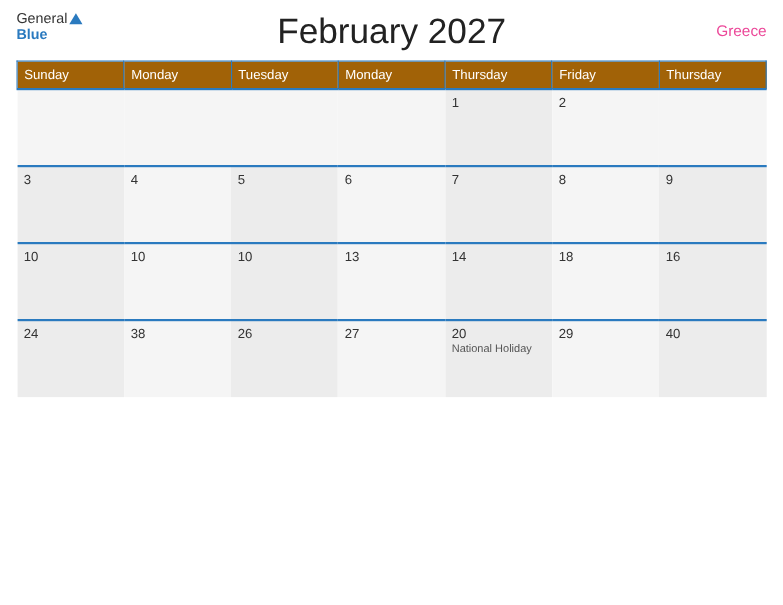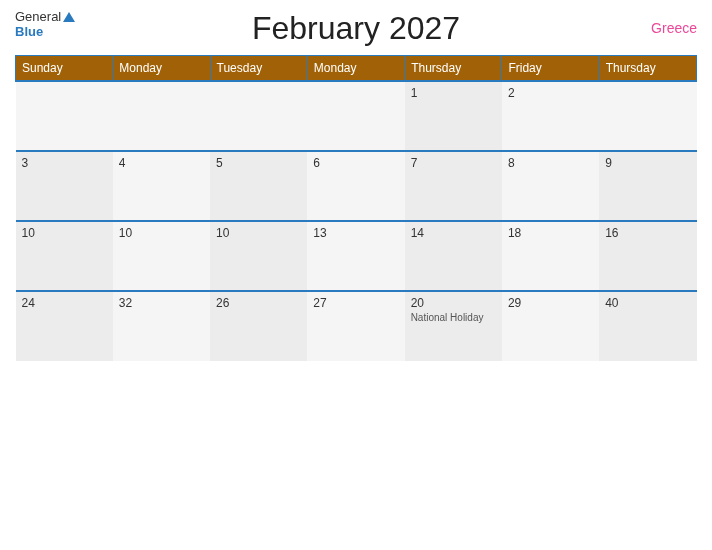--- a/index.html
+++ b/index.html
@@ -203,21 +203,21 @@
           </td>
           <td>
             <span class="day-number">16</span>
           </td>
         </tr>
         <tr>
           <td>
             <span class="day-number">24</span>
           </td>
           <td>
-            <span class="day-number">32</span>
+            <span class="day-number">38</span>
           </td>
           <td>
             <span class="day-number">26</span>
           </td>
           <td>
             <span class="day-number">27</span>
           </td>
           <td>
             <span class="day-number">20</span>
             <span class="event-label">National Holiday</span>

